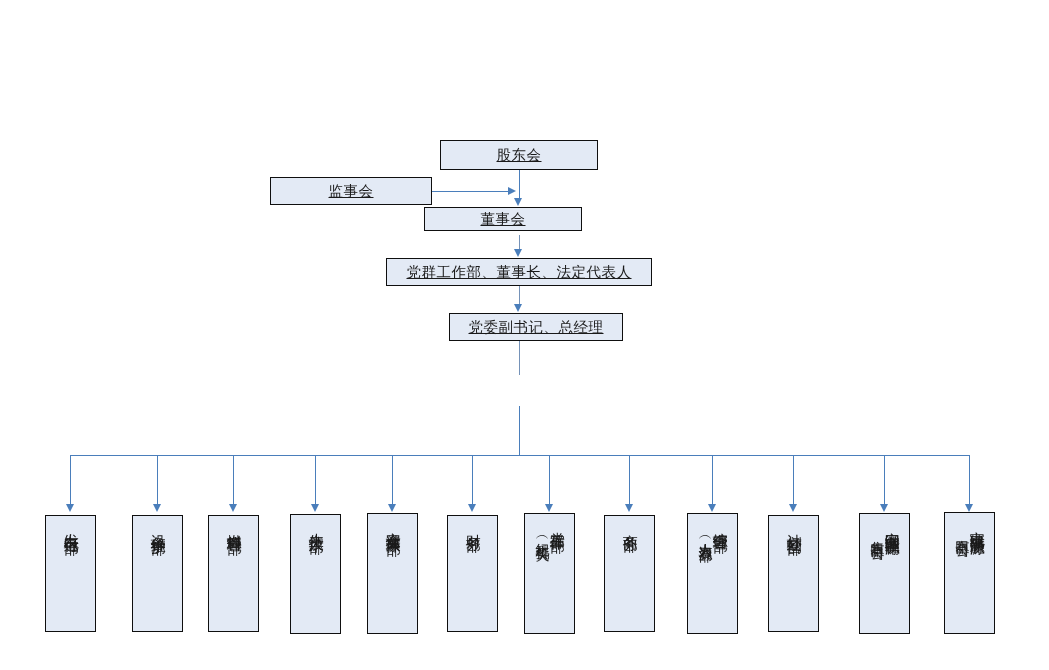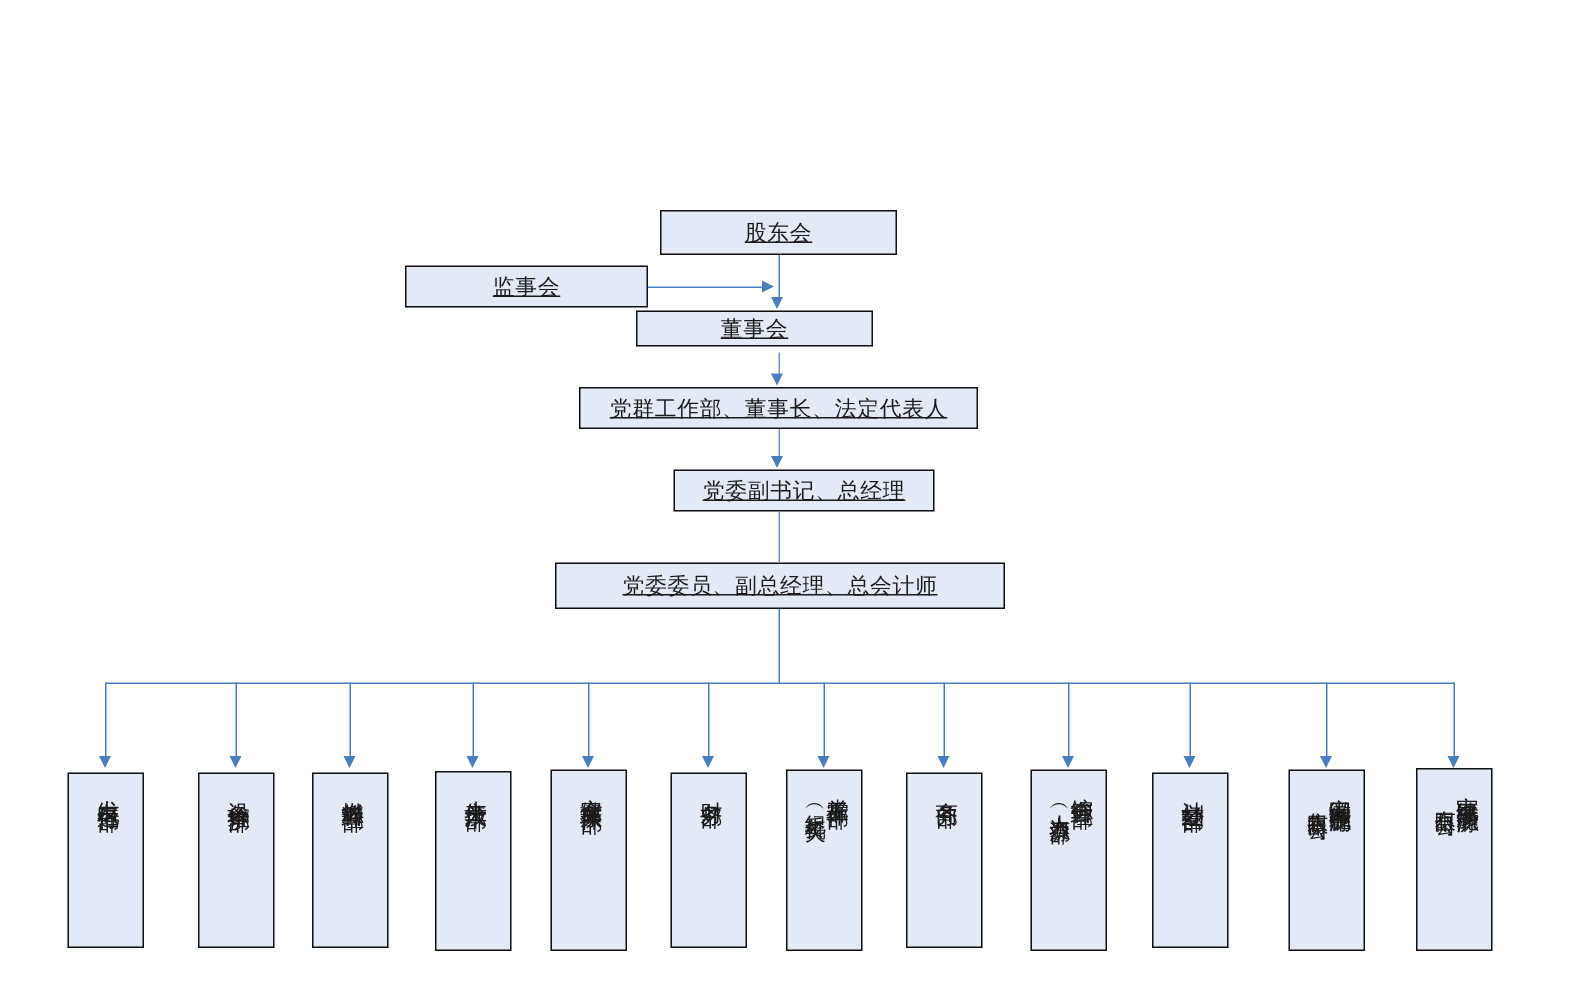--- a/index.html
+++ b/index.html
@@ -129,23 +129,20 @@
   <div class="arrow-right" style="left:508px; top:187px;"></div>
 
   <div class="node h-node" style="left:386px; top:258px; width:266px; height:28px;">
     <span>党群工作部、董事长、法定代表人</span>
   </div>
 
   <div class="node h-node" style="left:433px; top:313px; width:174px; height:28px;margin-left:16px;">
     <span>党委副书记、总经理</span>
   </div>
 
-  <div class="node h-node" style="left:370px; top:375px; width:300px; height:31px;">
-    <span>党委委员、副总经理、总会计师</span>
-  </div>
 
   <div class="conn v thin" style="left:518.5px; top:235px; height:15px;"></div>
   <div class="arrow-down" style="left:514px; top:249px;"></div>
 
   <div class="conn v thin" style="left:518.5px; top:286px; height:19px;"></div>
   <div class="arrow-down" style="left:514px; top:304px;"></div>
 
   <div class="conn v thin" style="left:518.5px; top:341px; height:34px;"></div>
 
   <div class="conn v" style="left:518.5px; top:406px; height:50px;"></div>

